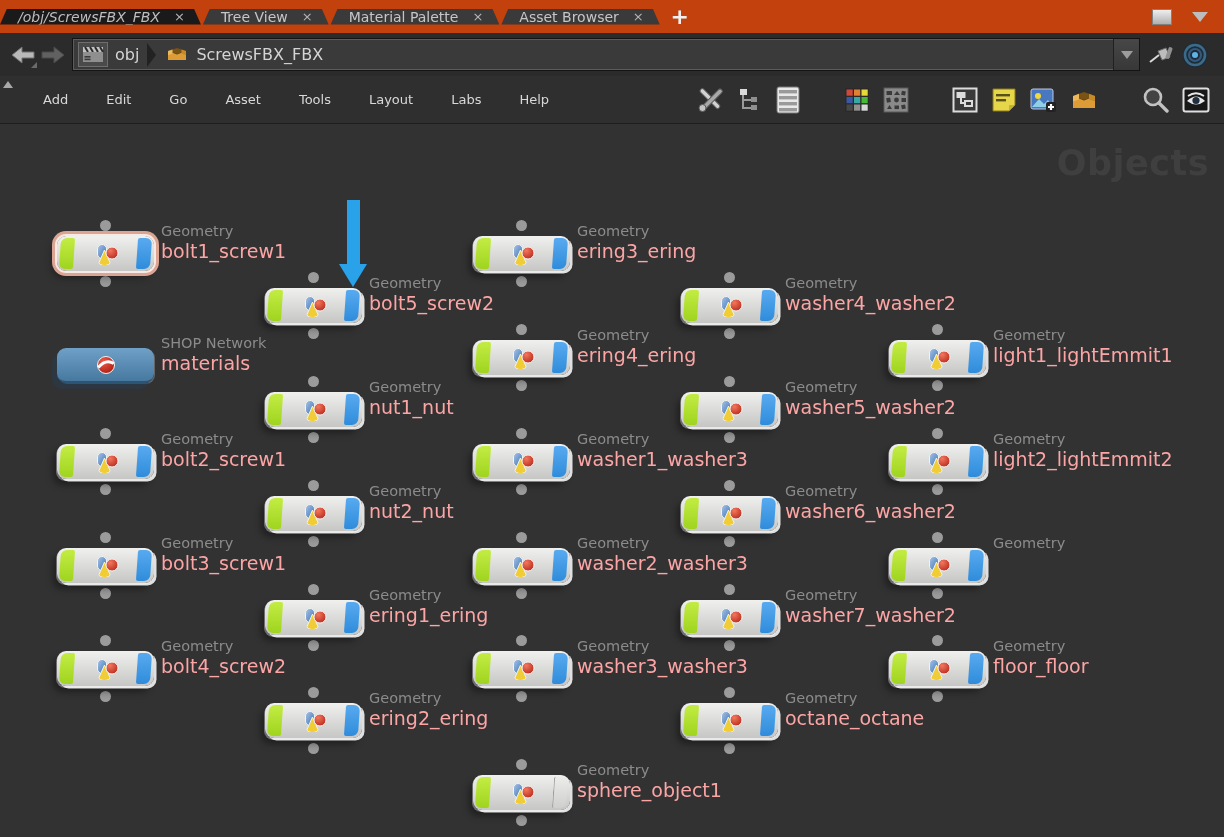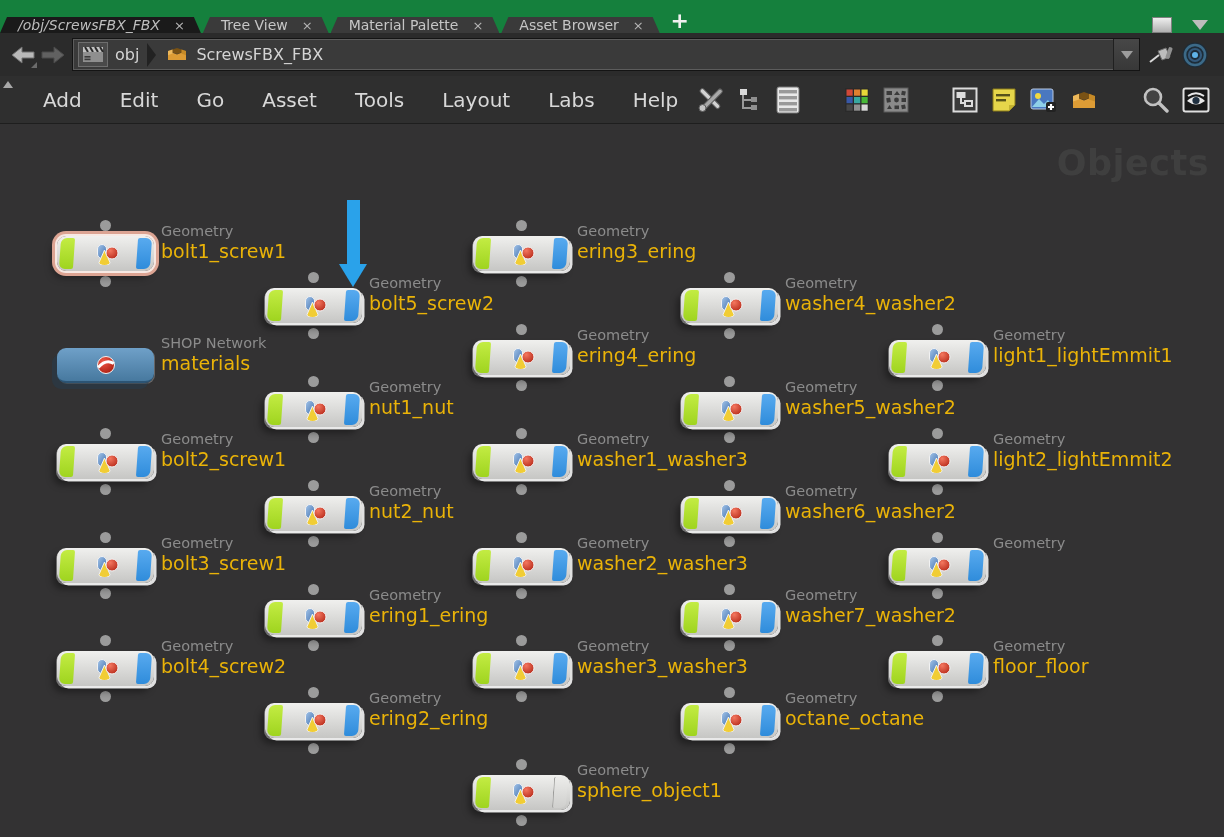--- a/index.html
+++ b/index.html
@@ -1,20 +1,20 @@
 <!DOCTYPE html>
 <html><head>
 <meta charset="utf-8">
 <style>
   * { margin:0; padding:0; box-sizing:border-box; }
   html,body { width:1224px; height:837px; overflow:hidden; background:#333233;
     font-family:"DejaVu Sans","Liberation Sans",sans-serif; }
 
   
-  .tabbar { height:33px; background:#15803d; display:flex; align-items:flex-end; }
+  .tabbar { height:33px; background:#c2410c; display:flex; align-items:center; }
   .tab { display:flex; align-items:center; gap:14px; padding:0 16px 0 18px;
     background:#3a3a3a; color:#c6c6c6; font-size:14px; margin-right:2px; cursor:default;
     clip-path:polygon(7px 0, calc(100% - 7px) 0, 100% 100%, 0 100%); }
   .tab.active { background:#1a1a1a; font-style:italic; color:#bdbdbd; }
   .tab .x { color:#b5b5b5; font-size:13px; font-style:normal; }
   .newtab { width:36px; display:flex; align-items:center; justify-content:center;
     color:#f0f0f0; font-size:22px; font-weight:bold; }
   .win-controls { margin-left:auto; display:flex; align-items:center; gap:20px; padding-right:16px; }
   .win-sq { width:20px; height:16px; background:linear-gradient(#efefef,#b0b0b0); border:1px solid #808080; }
   .win-caret { width:0; height:0; border-left:8px solid transparent; border-right:8px solid transparent;
@@ -37,21 +37,21 @@
     justify-content:center; background:linear-gradient(#474747,#383838); border-left:1px solid #202020; }
   .field-dd .car { width:0; height:0; border-left:6px solid transparent; border-right:6px solid transparent;
     border-top:8px solid #9c9c9c; }
   .bar-ico { display:flex; align-items:center; justify-content:center; width:34px; height:32px; }
 
   
   .menubar { height:48px; background:#2f2f2f; border-bottom:1px solid #1e1e1e;
     display:flex; align-items:center; padding:0 8px 0 24px; position:relative; }
   .pane-arrow { position:absolute; left:3px; top:5px; width:0; height:0;
     border-left:5px solid transparent; border-right:5px solid transparent; border-bottom:7px solid #a8a8a8; }
-  .menu { padding:0 19px; font-size:20px; color:#d8d8d8; cursor:default; }
+  .menu { padding:0 19px; font-size:13px; color:#d8d8d8; cursor:default; }
   .tools { margin-left:auto; display:flex; align-items:center; gap:13px; padding-right:6px; }
   .tgrp { display:flex; align-items:center; gap:13px; }
   .tgrp + .tgrp { margin-left:30px; }
   .tool-btn { display:flex; align-items:center; justify-content:center; }
 
   
   .network { position:absolute; left:0; top:124px; width:1224px; height:713px; background:#333233; }
   .watermark { position:absolute; top:19px; right:15px; font-size:35px; font-weight:bold;
     color:#3f3f3f; letter-spacing:.5px; }
 
@@ -64,21 +64,21 @@
   .node.selected .body { box-shadow:0 0 0 2px #f7e9e3, 0 0 0 5px #dca493,
       -4px 6px 8px rgba(0,0,0,.42); }
   .flag { position:absolute; top:2px; bottom:2px; width:14px; transform:skewX(-4deg); }
   .flag.left { left:3px; border-radius:6px 2px 2px 6px; background:linear-gradient(#c3ec43,#9fd41f); }
   .flag.right { right:3px; border-radius:2px 6px 6px 2px; background:linear-gradient(#58aaef,#2f8cdb); }
   .node.flag-off .flag.right { background:linear-gradient(#ececea,#cfcfcd); border-left:1px solid #9a9a98; }
   .dot { position:absolute; left:43px; width:11px; height:11px; border-radius:50%; background:#9b9b9b; }
   .dot.in { top:-16px; } .dot.out { bottom:-16px; }
   .labels { position:absolute; left:104px; top:-14px; white-space:nowrap; }
   .type { font-size:14.5px; color:#8b8b8b; line-height:18px; }
-  .nm { font-size:19px; color:#eab308; line-height:23px; }
+  .nm { font-size:19px; color:#fca5a5; line-height:23px; }
 
   .node.shop .body { background:linear-gradient(#6fa0c8,#47799f); border-bottom:2px solid #2c5474;
     box-shadow:-5px 6px 0 rgba(38,60,76,.55), 1px 1px 0 rgba(255,255,255,.25); }
 
   
   .pointer-arrow { position:absolute; left:339px; top:76px; width:28px; }
   .pointer-arrow .shaft { width:13px; height:64px; background:#2aa2ea; margin-left:8px; }
   .pointer-arrow .head { width:0; height:0; border-left:14px solid transparent;
     border-right:14px solid transparent; border-top:23px solid #2aa2ea; }
 </style>

